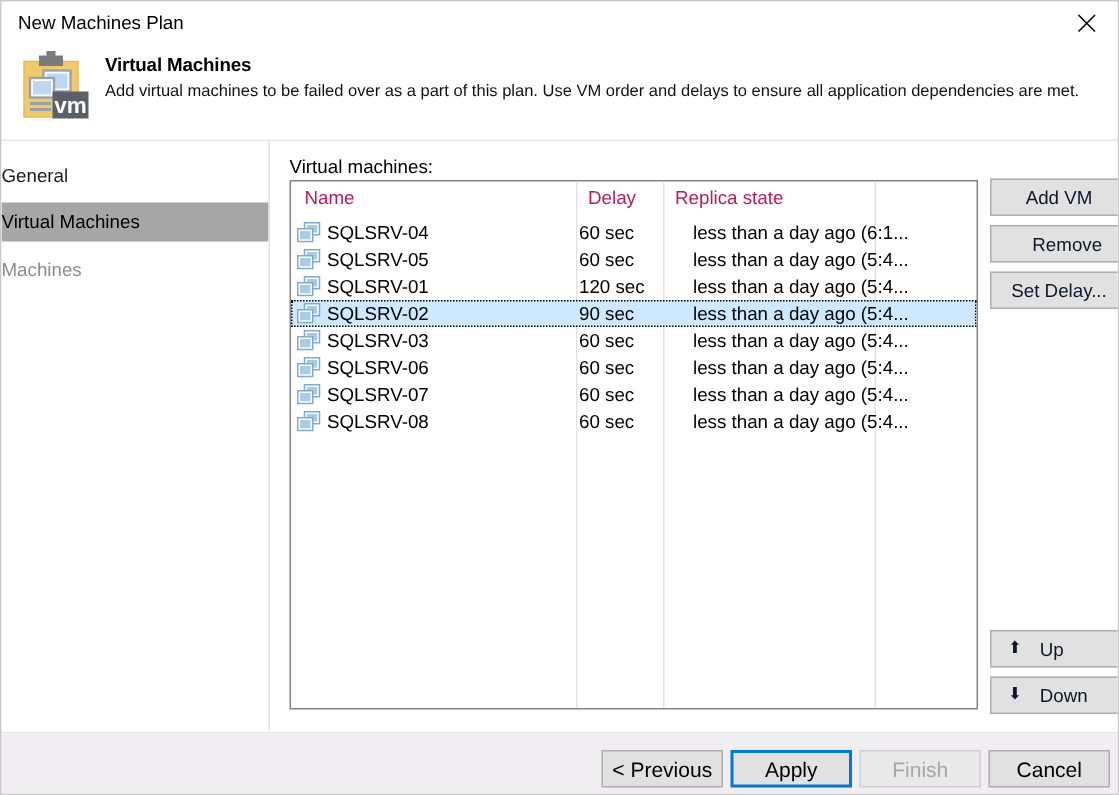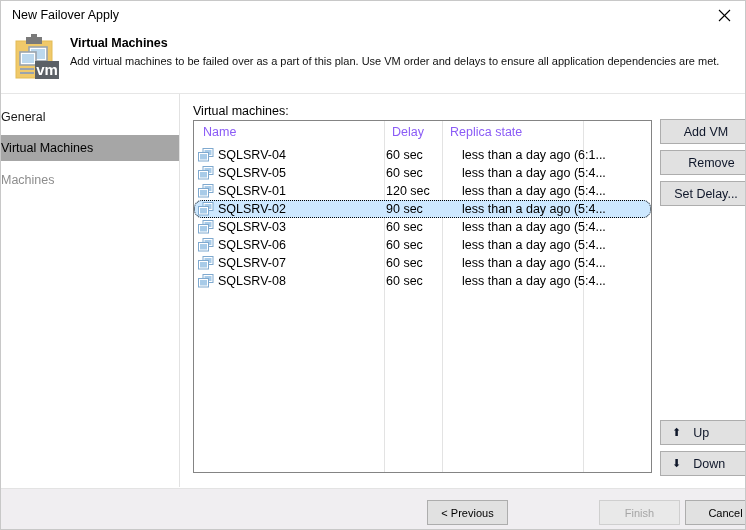--- a/index.html
+++ b/index.html
@@ -98,33 +98,32 @@
   }
   .col-div {
     position: absolute; top: 0px; width: 1px; height: 351px;
     background: #e3e3e3;
   }
   #lv-header {
     position: absolute; left: 0; top: 0; width: 457px; height: 25px;
   }
   .lv-head-cell {
     position: absolute; top: 4px;
-    font-size: 12.5px; color: #8b5cf6;
+    font-size: 12.5px; color: #be185d;
     white-space: nowrap;
   }
   #rows { position: absolute; left: 0; top: 25px; width: 457px; }
   .row {
     position: relative; height: 18px; width: 457px;
     box-sizing: border-box;
   }
   .row.selected {
     background: #cde8ff;
     outline: 1px dotted #000000;
     outline-offset: -1px;
-    border-radius: 8px;
   }
   .cell {
     position: absolute; top: 1px;
     font-size: 12.5px; color: #000000; white-space: nowrap;
     line-height: 16px;
   }
   .cell-name { left: 24px; }
   .cell-delay { left: 192px; }
   .cell-state { left: 268px; }
   .vm-icon {
@@ -151,35 +150,34 @@
   }
   #footer {
     position: absolute; left: 0; top: 488px; width: 746px; height: 42px;
     background: #f0eef1;
   }
   .fbtn {
     position: absolute; top: 11px; height: 25px; width: 81px;
     background: #e1e1e1;
     border: 1px solid #adadad;
     box-sizing: border-box;
-    font-size: 11px; color: #000000;
+    font-size: 14px; color: #000000;
     display: flex; align-items: center; justify-content: center;
     cursor: default;
-    margin-left: 26px;
   }
   .fbtn.default { border: 2px solid #0078d7; background: #e1e1e1; }
   .fbtn.disabled { color: #a6a6a6; border-color: #cfcfcf; background: #e9e9e9; }
 </style>
 </head>
 <body>
 
 <div id="dialog">
 
   <div id="titlebar">
-    <div id="title-text">New Failover Apply</div>
+    <div id="title-text">New Machines Plan</div>
     <div id="close-btn">
       <svg width="13" height="13" viewBox="0 0 13 13" aria-hidden="true">
         <line x1="1" y1="1" x2="12" y2="12" stroke="#000000" stroke-width="1.1"></line>
         <line x1="12" y1="1" x2="1" y2="12" stroke="#000000" stroke-width="1.1"></line>
       </svg>
     </div>
   </div>
 
   <div id="header">
     <div id="header-icon">
@@ -373,20 +371,23 @@
       <span>Down</span>
     </div>
 
   </div>
 
   <div id="footer-sep"></div>
   <div id="footer">
     <div class="fbtn" style="left:400px;">
       <span>&lt; Previous</span>
     </div>
+    <div class="fbtn default" style="left:486px;">
+      <span>Apply</span>
+    </div>
     <div class="fbtn disabled" style="left:572px;">
       <span>Finish</span>
     </div>
     <div class="fbtn" style="left:658px;">
       <span>Cancel</span>
     </div>
   </div>
 
 </div>
 

